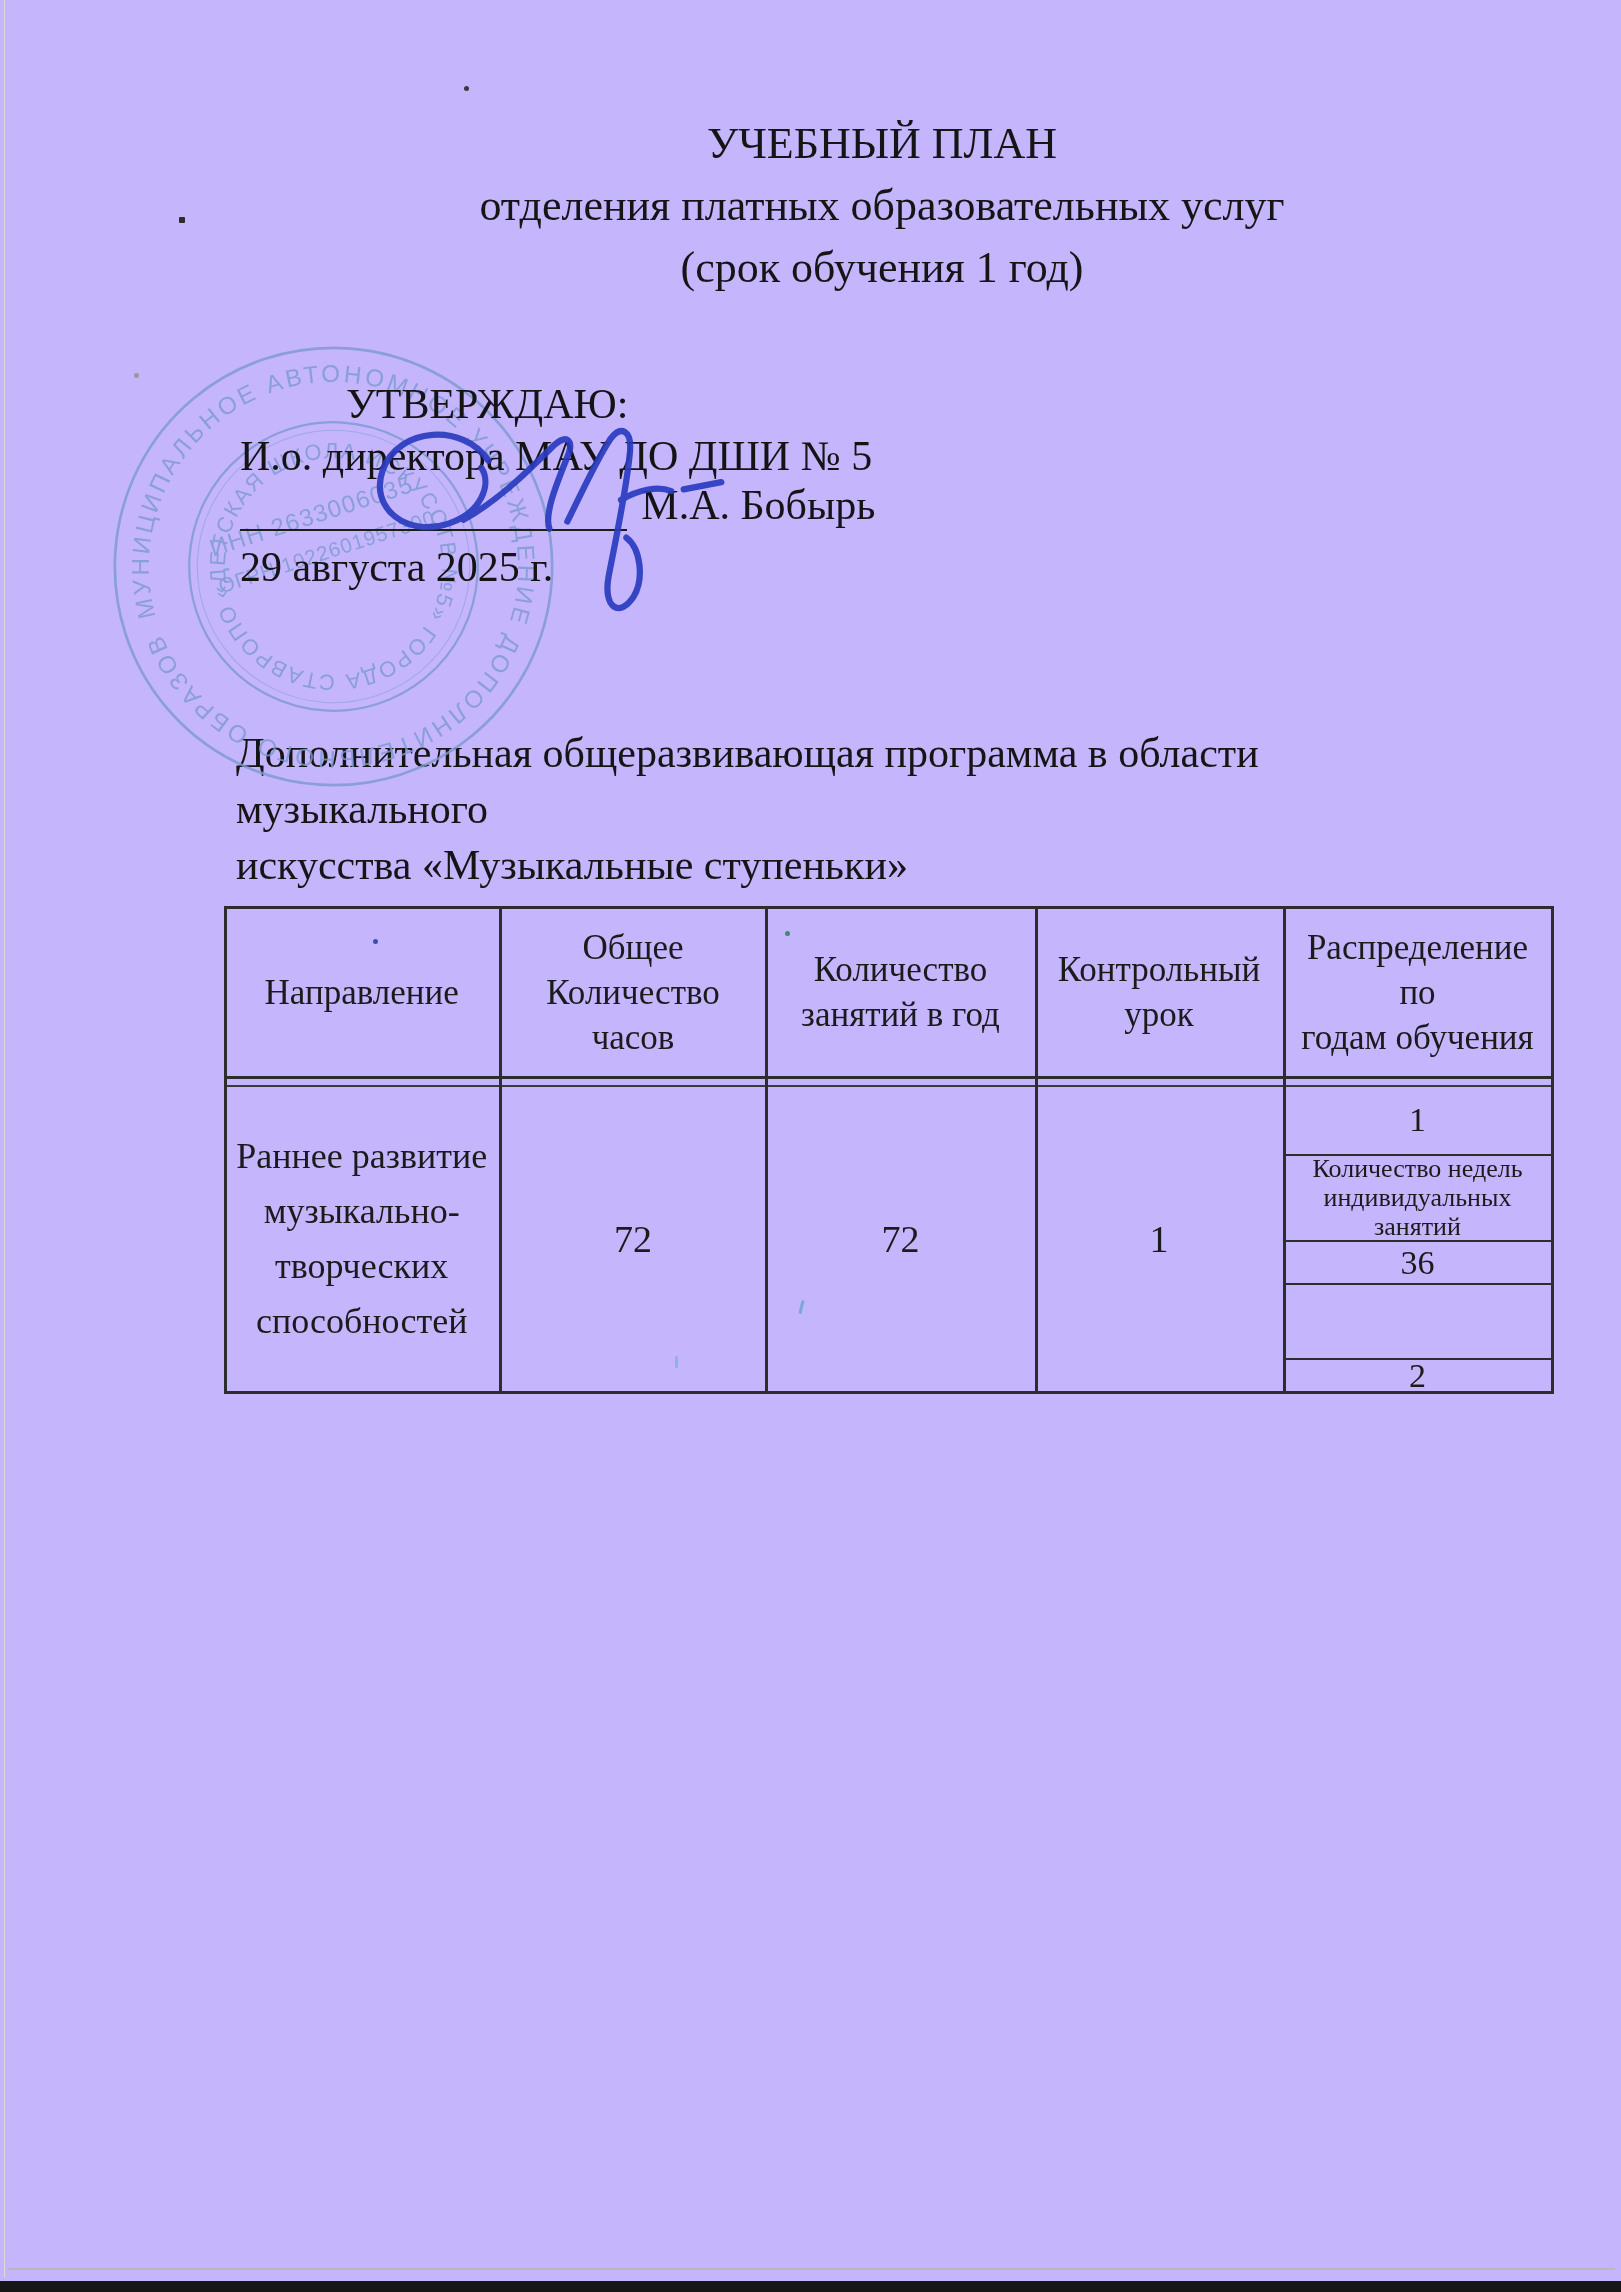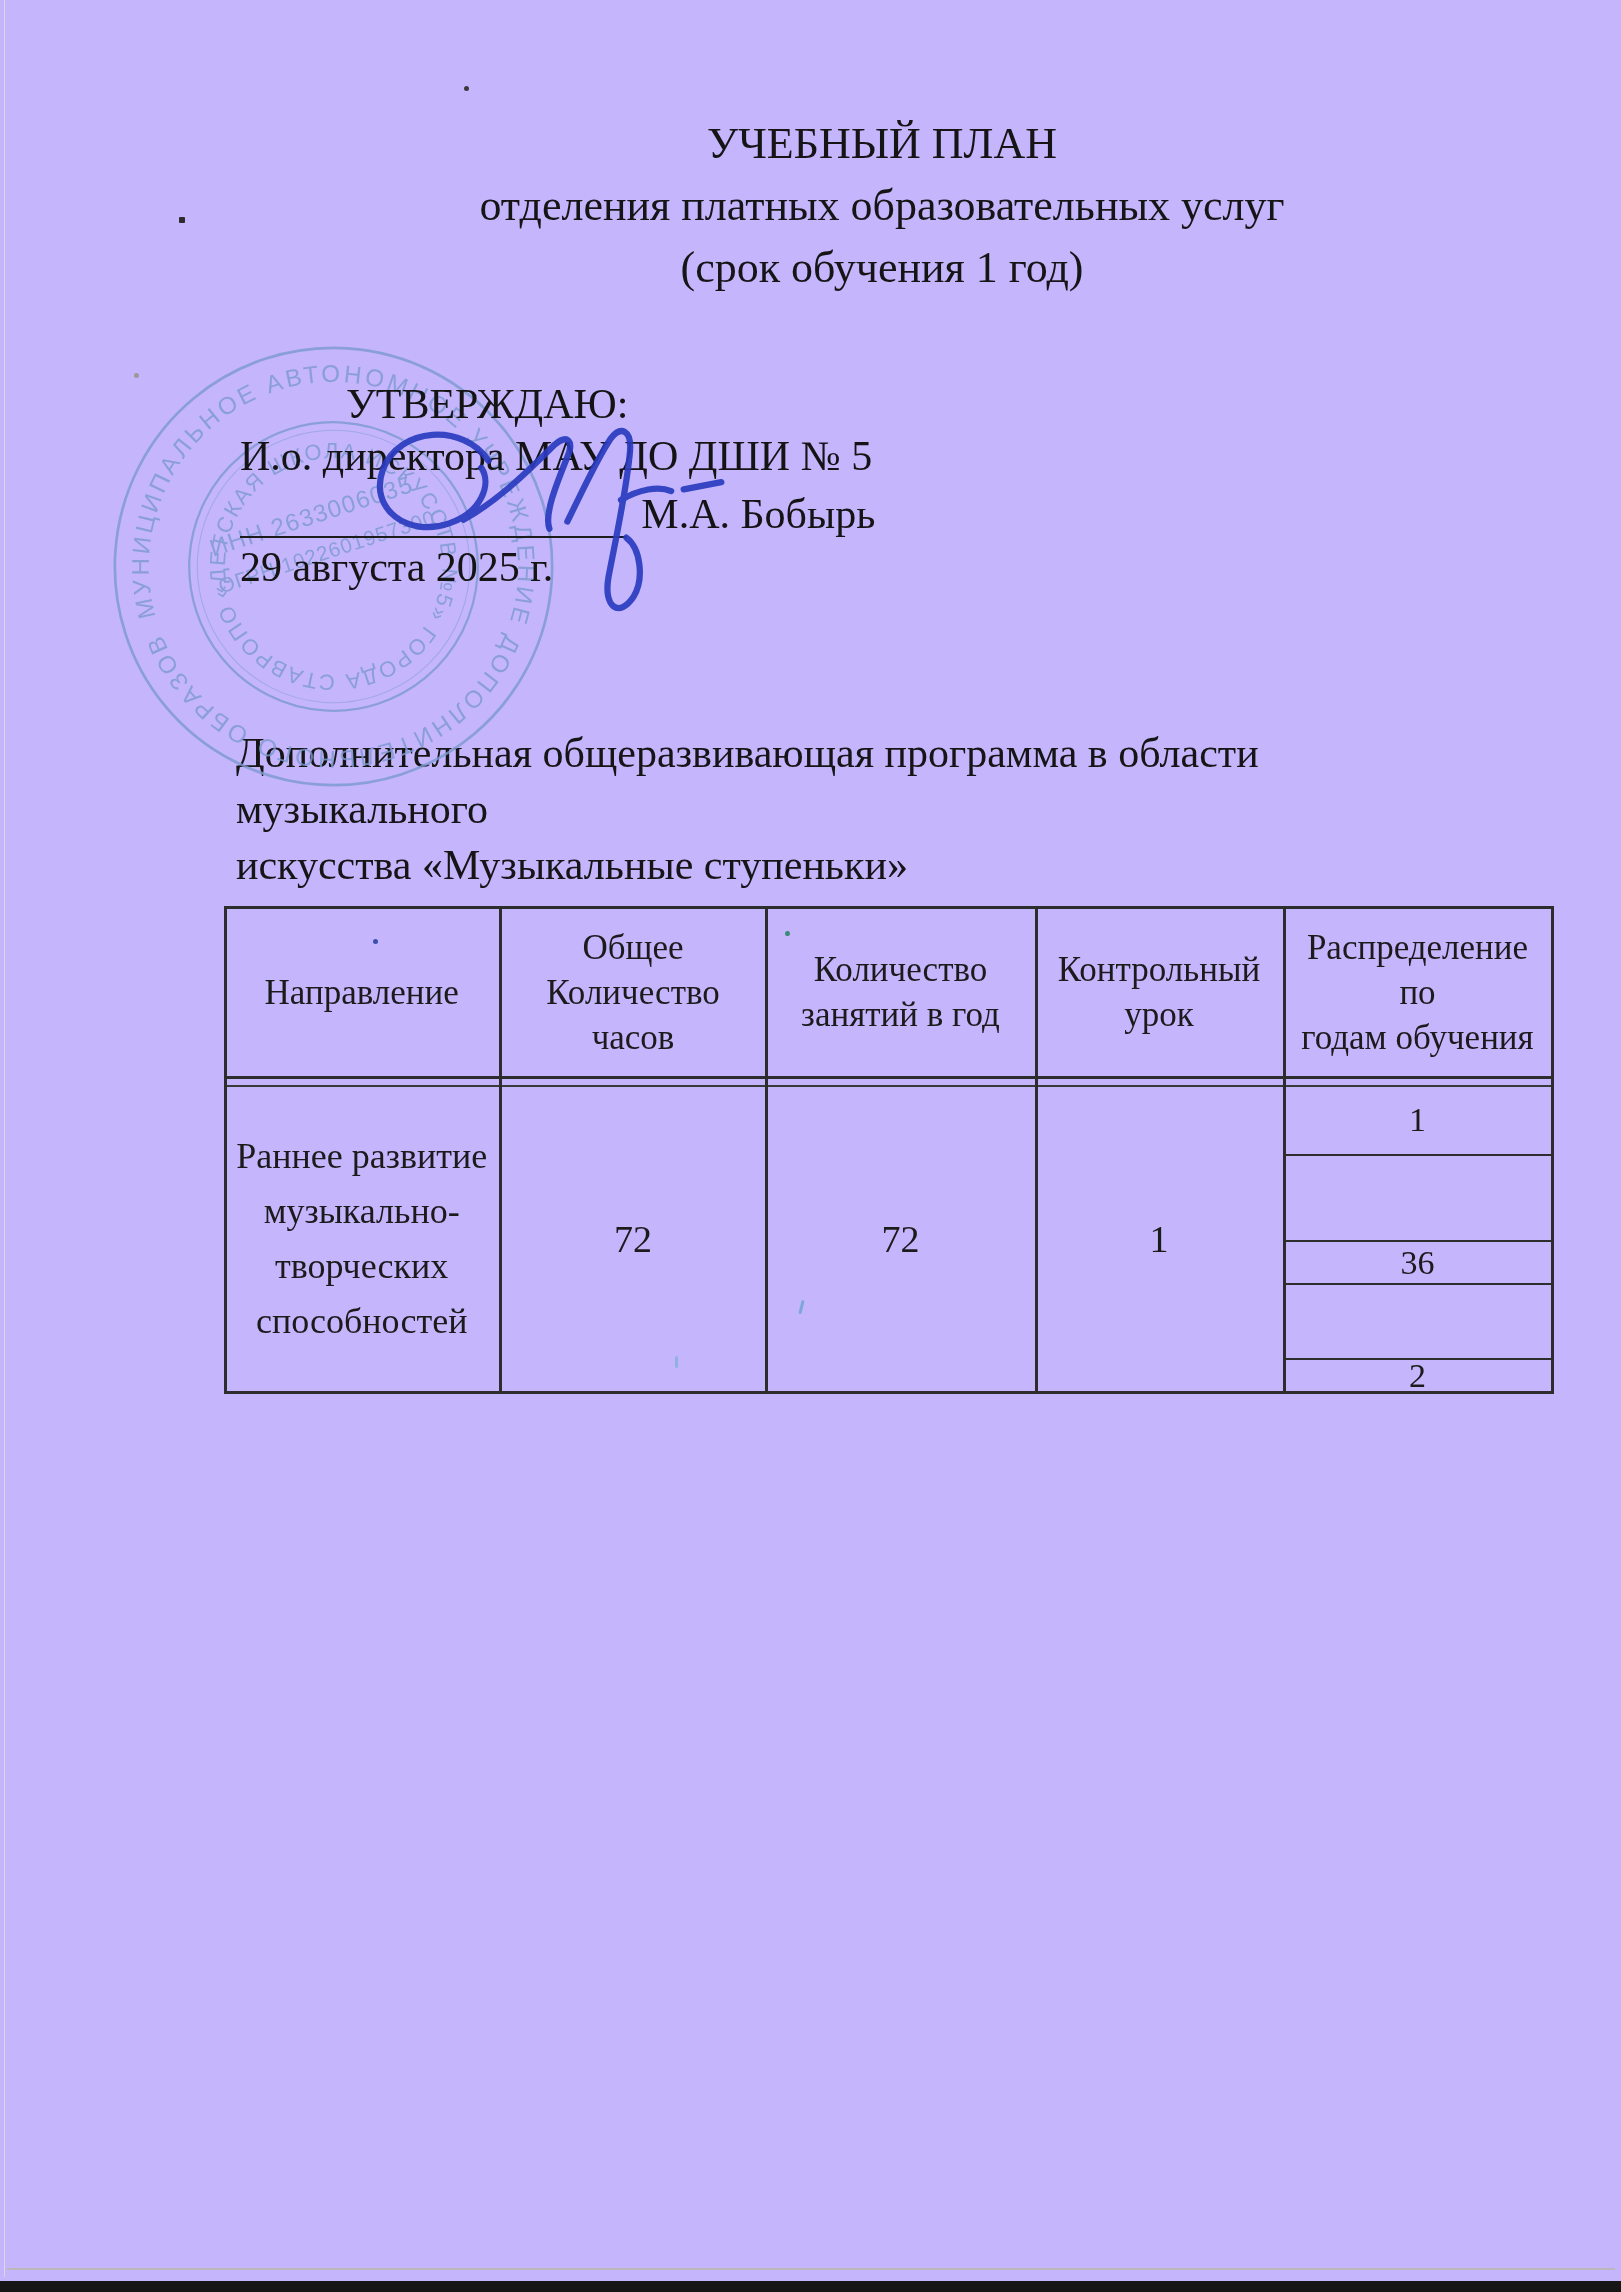--- a/index.html
+++ b/index.html
@@ -8,21 +8,21 @@
     overflow:hidden;font-family:"Liberation Serif", serif;color:#1e1e1e;
   }
   .pre{white-space:pre-line;}
   
   .title-block{position:absolute;left:331px;top:113px;width:1102px;text-align:center;
     font-size:44px;line-height:62px;color:#151515;}
   
   .approval{position:absolute;left:240px;top:378px;font-size:42px;color:#141414;z-index:3;}
   .approval .l1{padding-left:106px;height:52px;line-height:52px;}
   .approval .l2{height:52px;line-height:52px;}
-  .approval .sigrow{height:56px;display:flex;align-items:flex-end;}
+  .approval .sigrow{height:56px;display:flex;align-items:flex-start;}
   .sig-underline{width:387px;height:47px;border-bottom:2.7px solid #1c1c1c;}
   .sig-name{margin-left:14.3px;line-height:47px;}
   .approval .l4{height:57px;line-height:57px;margin-top:1px;}
   
   .stamp{position:absolute;left:105px;top:338px;z-index:1;opacity:.82;}
   .stamp text{font-family:"Liberation Sans", sans-serif;}
   
   .signature{position:absolute;left:356px;top:414px;z-index:4;}
   
   .program-par{position:absolute;left:236px;top:725px;width:1272px;
@@ -129,20 +129,23 @@
 
     <div class="cell namecell pre" style="left:2.7px;top:181px;width:270px;height:303px;">Раннее развитие
 музыкально-
 творческих
 способностей</div>
     <div class="cell numcell" style="left:278px;top:181px;width:262px;height:303px;">72</div>
     <div class="cell numcell" style="left:544px;top:181px;width:265px;height:303px;">72</div>
     <div class="cell numcell" style="left:813px;top:181px;width:244px;height:303px;">1</div>
 
     <div class="cell subnum" style="left:1062px;top:181px;width:263px;height:66px;">1</div>
+    <div class="cell sublabel pre" style="left:1062px;top:251px;width:263px;height:81px;">Количество недель
+индивидуальных
+занятий</div>
     <div class="cell subnum" style="left:1062px;top:337px;width:263px;height:39px;">36</div>
     <div class="cell subnum" style="left:1062px;top:455px;width:263px;height:29.6px;">2</div>
   </div>
 
   <div class="edge-left"></div>
   <div class="bottom-faint"></div>
   <div class="bottom-bar"></div>
   <div class="speck" style="left:464px;top:86px;width:5.4px;height:5.4px;background:#3a3a3a;"></div>
   <div class="speck" style="left:179px;top:217px;width:6.3px;height:6.3px;background:#2c2c2c;border-radius:0.9px;"></div>
   <div class="speck" style="left:134px;top:373px;width:4.5px;height:4.5px;background:#9a9a9a;"></div>

